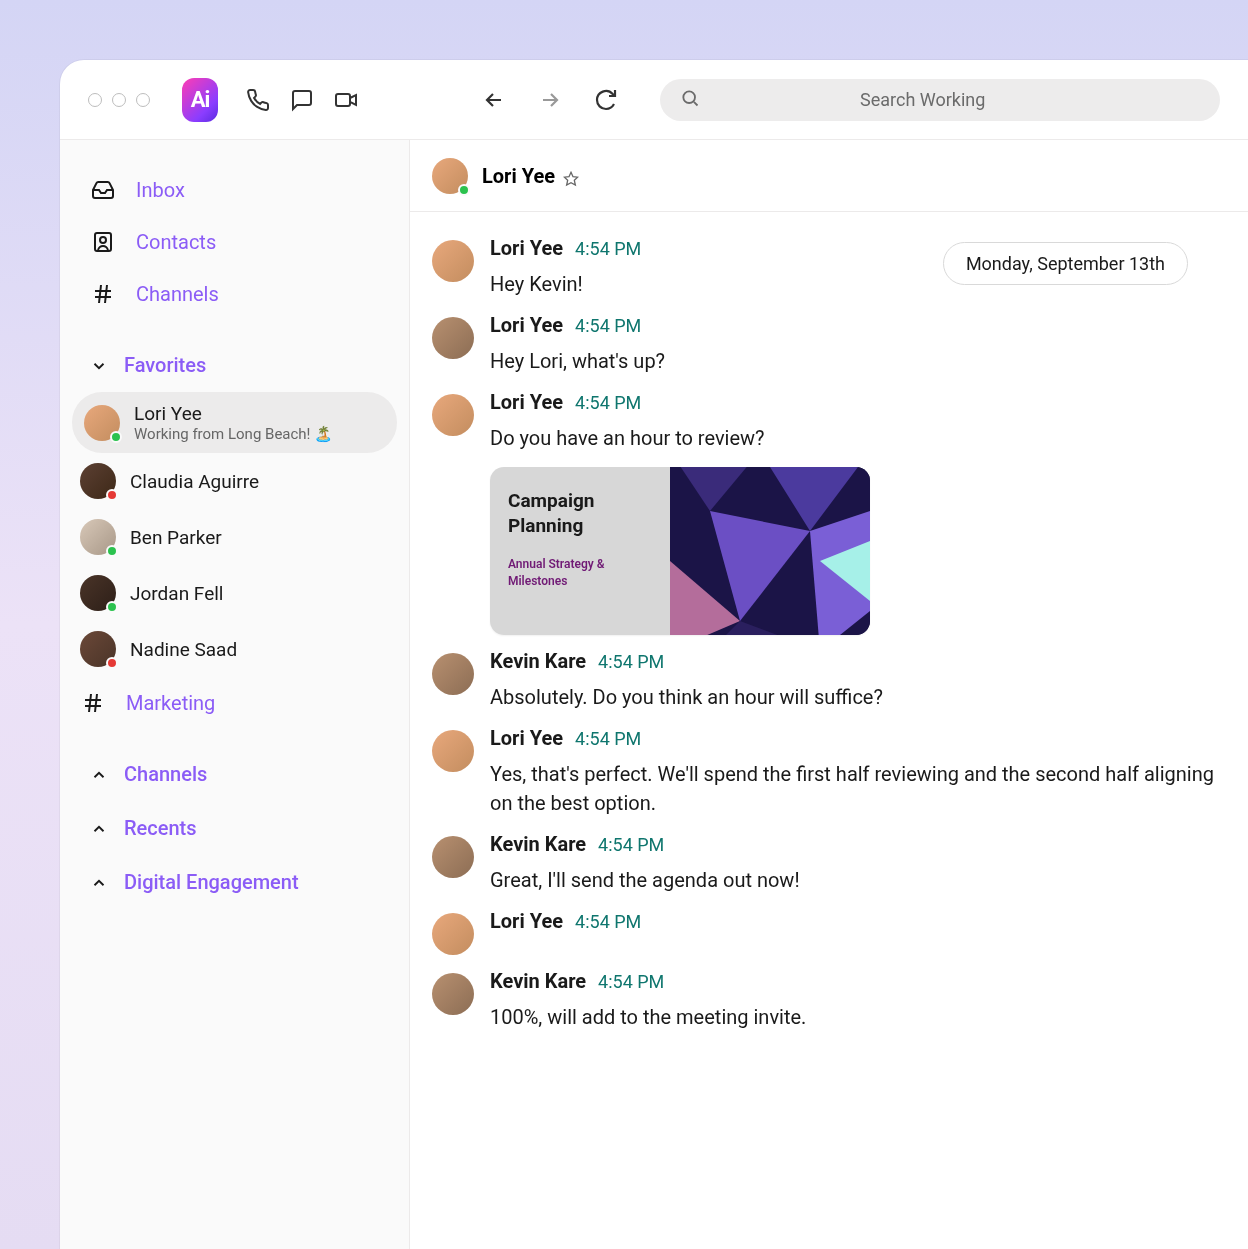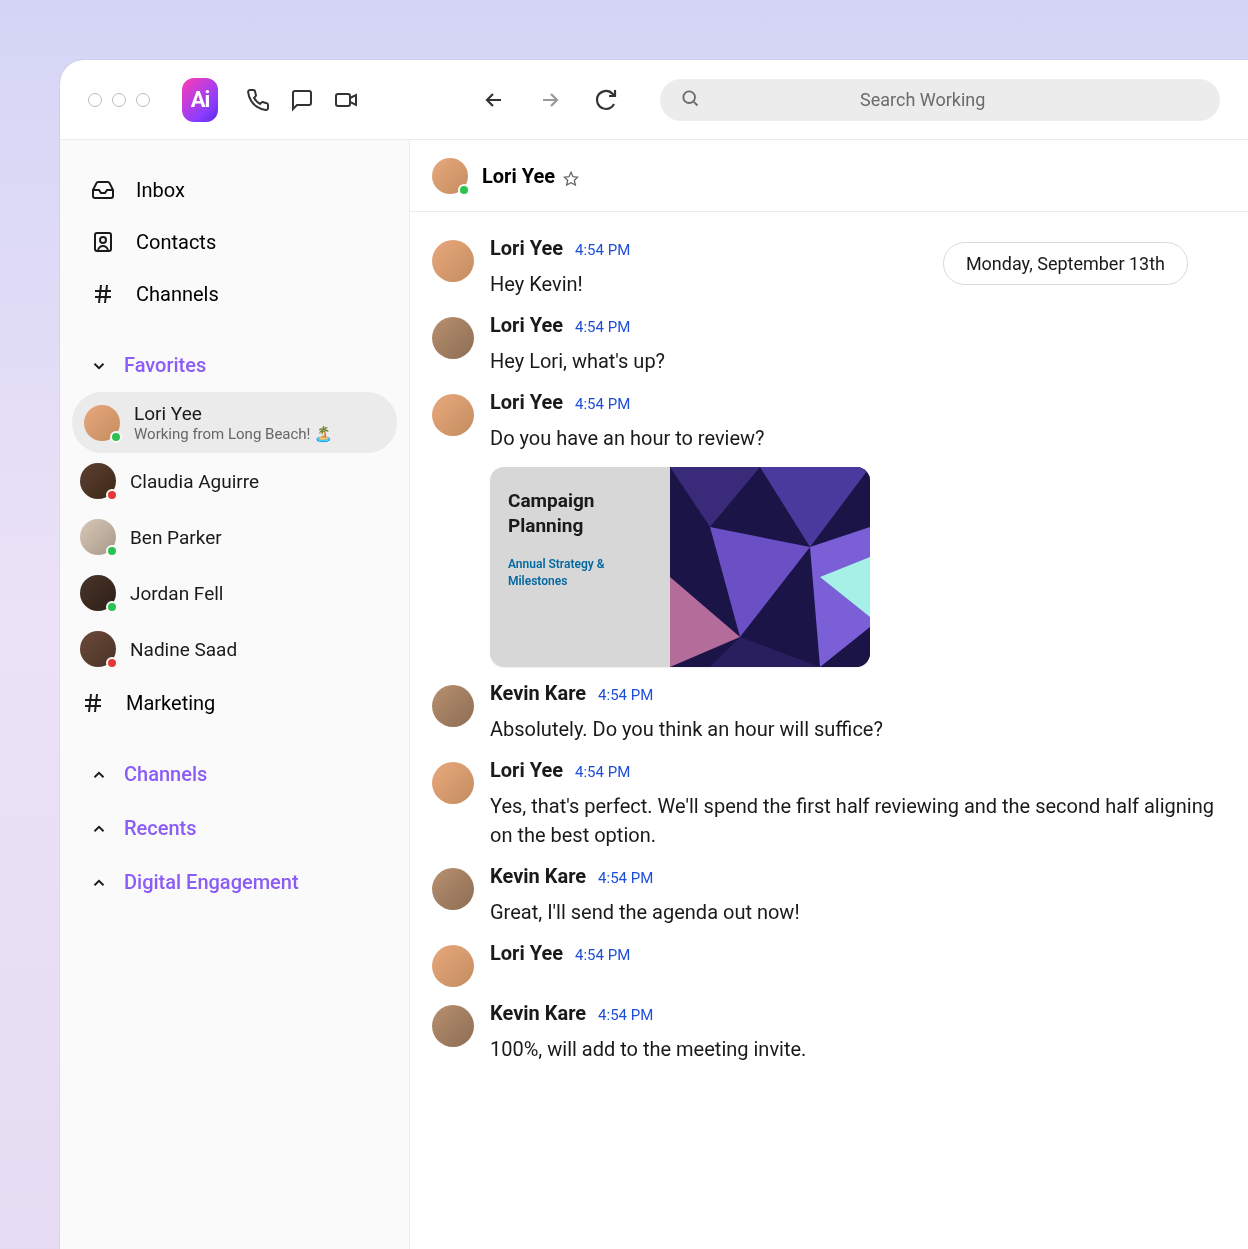--- a/index.html
+++ b/index.html
@@ -62,21 +62,21 @@
 .body-split { flex: 1; display: flex; overflow: hidden; }
 .sidebar {
   width: 350px;
   border-right: 1px solid #eceaea;
   padding: 24px 0 0 0;
   background: #fafafa;
 }
 .side-item {
   display: flex; align-items: center; gap: 20px;
   padding: 13px 30px;
-  font-size: 20px; color: #000000; cursor: pointer;
+  font-size: 20px; color: #8b5cf6; cursor: pointer;
 }
 .side-item .side-icon { width: 26px; height: 26px; color: #1a1a1a; display: flex; align-items: center; justify-content: center; }
 .side-section {
   display: flex; align-items: center; gap: 16px;
   padding: 15px 30px;
   font-size: 20px; color: #8b5cf6; font-weight: 500; cursor: pointer;
 }
 .side-section.mt { margin-top: 18px; }
 .chev { width: 18px; height: 18px; color: #1a1a1a; }
 .fav-item {
@@ -122,34 +122,34 @@
 .date-pill {
   position: absolute; top: 30px; right: 60px;
   background: #fff; border: 1px solid #d9d9d9; border-radius: 24px;
   padding: 10px 22px; font-size: 18px; color: #1a1a1a;
 }
 .msg { display: flex; gap: 16px; margin: 14px 0; }
 .msg .avatar { width: 42px; height: 42px; margin-top: 4px; }
 .msg-body { flex: 1; }
 .msg-head { display: flex; align-items: baseline; gap: 12px; }
 .msg-author { font-weight: 700; font-size: 20px; color: #1a1a1a; }
-.msg-time { font-size: 15px; color: #1d4ed8; }
+.msg-time { font-size: 18px; color: #0f766e; }
 .msg-text { font-size: 20px; color: #1a1a1a; line-height: 1.45; margin-top: 10px; }
 .attachment {
   margin-top: 14px;
-  width: 380px; height: 200px; border-radius: 14px; overflow: hidden;
+  width: 380px; height: 168px; border-radius: 14px; overflow: hidden;
   display: flex;
   box-shadow: 0 1px 2px rgba(0,0,0,0.06);
 }
 .att-left {
   width: 180px; background: #d7d7d7; padding: 22px 18px;
   display: flex; flex-direction: column;
 }
 .att-title { font-weight: 700; font-size: 19px; color: #1a1a1a; line-height: 1.3; }
-.att-sub { font-size: 12px; color: #0369a1; font-weight: 600; margin-top: 18px; line-height: 1.4; }
+.att-sub { font-size: 12px; color: #701a75; font-weight: 600; margin-top: 18px; line-height: 1.4; }
 .att-right { flex: 1; position: relative; overflow: hidden; background: #1a1640; }
 .att-right svg { width: 100%; height: 100%; }
 </style>
 </head>
 <body>
 
 <div class="app-window">
 
   <div class="titlebar">
     <div class="traffic-lights">

